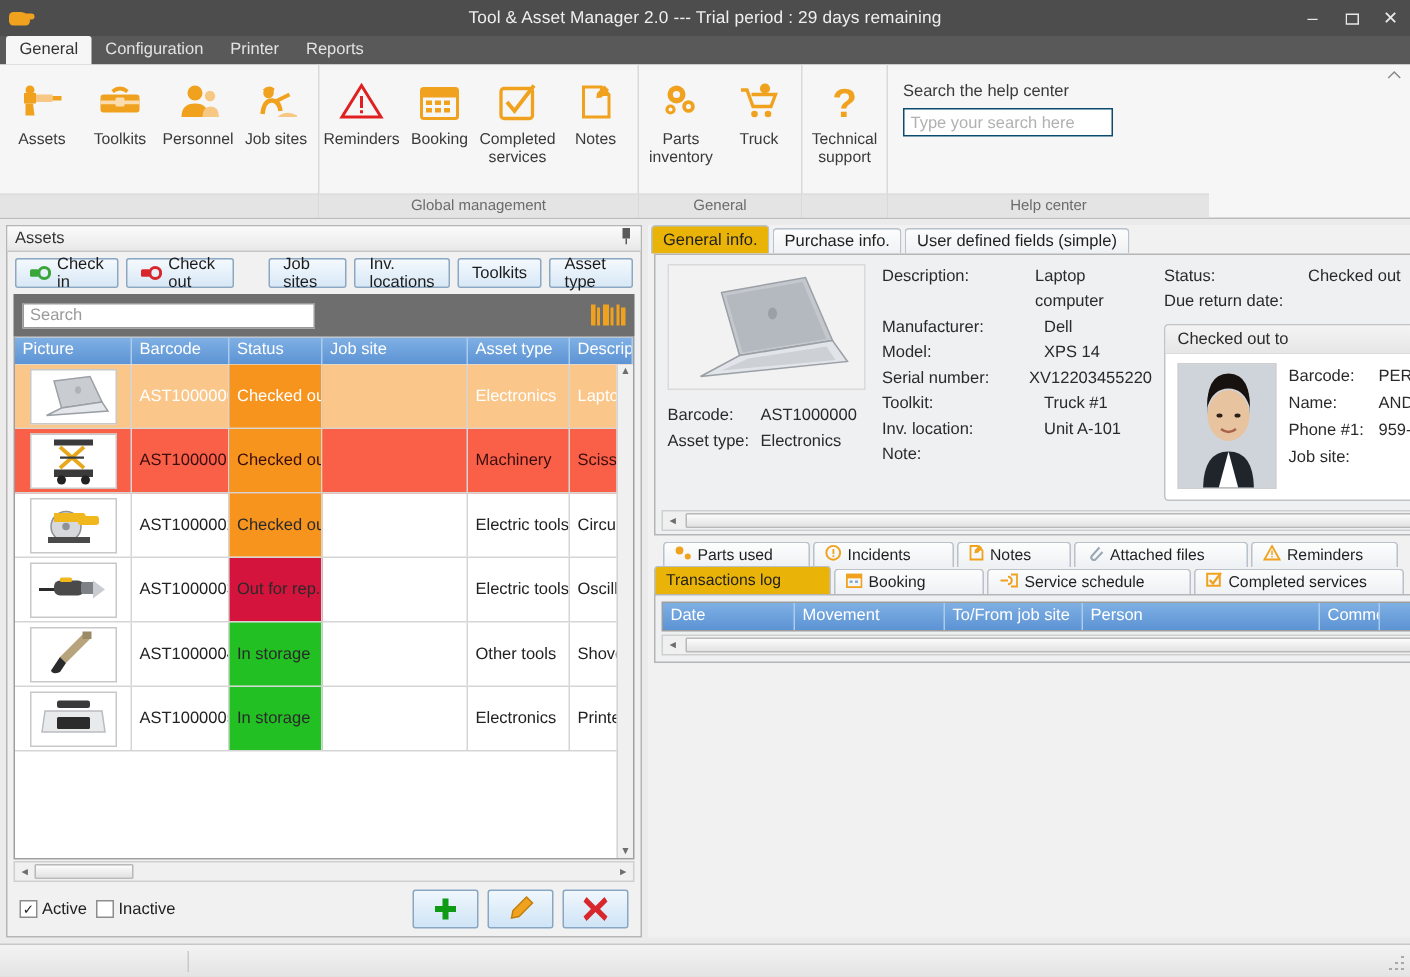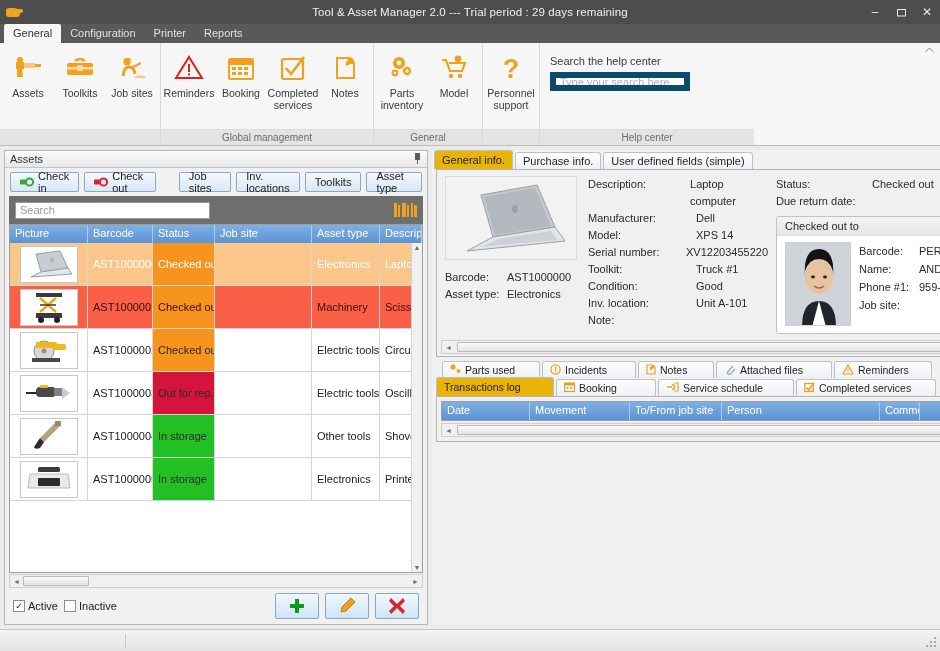--- a/index.html
+++ b/index.html
@@ -66,21 +66,21 @@
     width:52px; display:flex; flex-direction:column; align-items:center;
     padding-top:4px; cursor:default;
   }
   .ritem .ico { height:34px; display:flex;align-items:center;justify-content:center; }
   .ritem .lbl { font-size:10.5px; color:#3a3a3a; text-align:center; line-height:11.5px;
                 margin-top:3px; width:54px;}
   .helpgroup { width:215px; }
   .helpgroup .hc { padding:8px 0 0 8px; }
   .helpgroup .hlabel { font-size:11px; color:#3a3a3a; margin-bottom:5px;}
   .helpgroup input {
-    width:140px; height:19px; border:6px solid #0c4a6e; background:#fff;
+    width:140px; height:19px; border:1px solid #0c4a6e; background:#fff;
     font-size:11px; padding:0 4px; color:#555; font-family:inherit;
   }
   .helpgroup input::placeholder { color:#b1b1b1; font-style:normal;}
 
   
   .body { flex:1; display:flex; padding:4px; gap:4px; background:#ebebeb; overflow:hidden;}
 
   .panel {
     background:#f1f1f1; border:1px solid #b6b6b6; display:flex; flex-direction:column;
   }
@@ -280,20 +280,31 @@
               <rect x="2" y="9" width="26" height="12" rx="2" fill="#f0a21e"></rect>
               <rect x="2" y="13" width="26" height="2.5" fill="#fbdcae"></rect>
               <rect x="12" y="11" width="6" height="6" rx="1" fill="#fbdcae"></rect>
             </svg>
           </div>
           <div class="lbl">Toolkits</div>
         </div>
         <div class="ritem">
           <div class="ico">
             <svg width="30" height="28" viewBox="0 0 30 28">
+              <circle cx="13" cy="8" r="5" fill="#f0a21e"></circle>
+              <path d="M4 24 q0 -9 9 -9 q9 0 9 9z" fill="#f0a21e"></path>
+              <circle cx="23" cy="10" r="3.5" fill="#f6c883"></circle>
+              <path d="M18 24 q0 -7 5.5 -7 q5.5 0 5.5 7z" fill="#f6c883"></path>
+            </svg>
+          </div>
+          <div class="lbl">Personnel</div>
+        </div>
+        <div class="ritem">
+          <div class="ico">
+            <svg width="30" height="28" viewBox="0 0 30 28">
               <path d="M6 6 q4 -4 8 -1 l-1 3 z" fill="#f0a21e"></path>
               <circle cx="10" cy="8" r="3.5" fill="#f0a21e"></circle>
               <path d="M6 22 q1 -9 6 -9 q5 0 6 7" fill="none" stroke="#f0a21e" stroke-width="3"></path>
               <path d="M14 14 l10 -5" stroke="#f0a21e" stroke-width="2.5"></path>
               <path d="M16 24 q6 -5 13 -1 l0 1z" fill="#f6c883"></path>
             </svg>
           </div>
           <div class="lbl">Job sites</div>
         </div>
       </div>
@@ -371,35 +382,35 @@
         </div>
         <div class="ritem">
           <div class="ico">
             <svg width="30" height="28" viewBox="0 0 30 28">
               <path d="M3 6 h4 l4 11 h12 l3 -8 h-16" fill="none" stroke="#f0a21e" stroke-width="2.2"></path>
               <circle cx="12" cy="22" r="2.2" fill="#f0a21e"></circle>
               <circle cx="21" cy="22" r="2.2" fill="#f0a21e"></circle>
               <circle cx="19" cy="5" r="3.4" fill="#f0a21e"></circle>
             </svg>
           </div>
-          <div class="lbl">Model</div>
+          <div class="lbl">Truck</div>
         </div>
       </div>
       <div class="glabel">General</div>
     </div>
 
     <div class="rgroup">
       <div class="items">
         <div class="ritem">
           <div class="ico">
             <svg width="30" height="30" viewBox="0 0 30 30">
               <text x="15" y="25" font-size="27" font-family="Liberation Sans, sans-serif" font-weight="bold" fill="#f0a21e" text-anchor="middle">?</text>
             </svg>
           </div>
-          <div class="lbl">Personnel support</div>
+          <div class="lbl">Technical support</div>
         </div>
       </div>
       <div class="glabel"></div>
     </div>
 
     <div class="rgroup helpgroup">
       <div class="items">
           <div class="hc">
         <div class="hlabel">Search the help center</div>
         <input type="text" placeholder="Type your search here" style="">
@@ -670,24 +681,20 @@
               <span class="k">Model:</span>
               <span class="v">XPS 14</span>
             </div>
             <div class="kv">
               <span class="k">Serial number:</span>
               <span class="v">XV12203455220</span>
             </div>
             <div class="kv">
               <span class="k">Toolkit:</span>
               <span class="v">Truck #1</span>
-            </div>
-            <div class="kv">
-              <span class="k">Condition:</span>
-              <span class="v">Good</span>
             </div>
             <div class="kv">
               <span class="k">Inv. location:</span>
               <span class="v">Unit A-101</span>
             </div>
             <div class="kv">
               <span class="k">Note:</span>
               <span class="v"></span>
             </div>
           </div>

